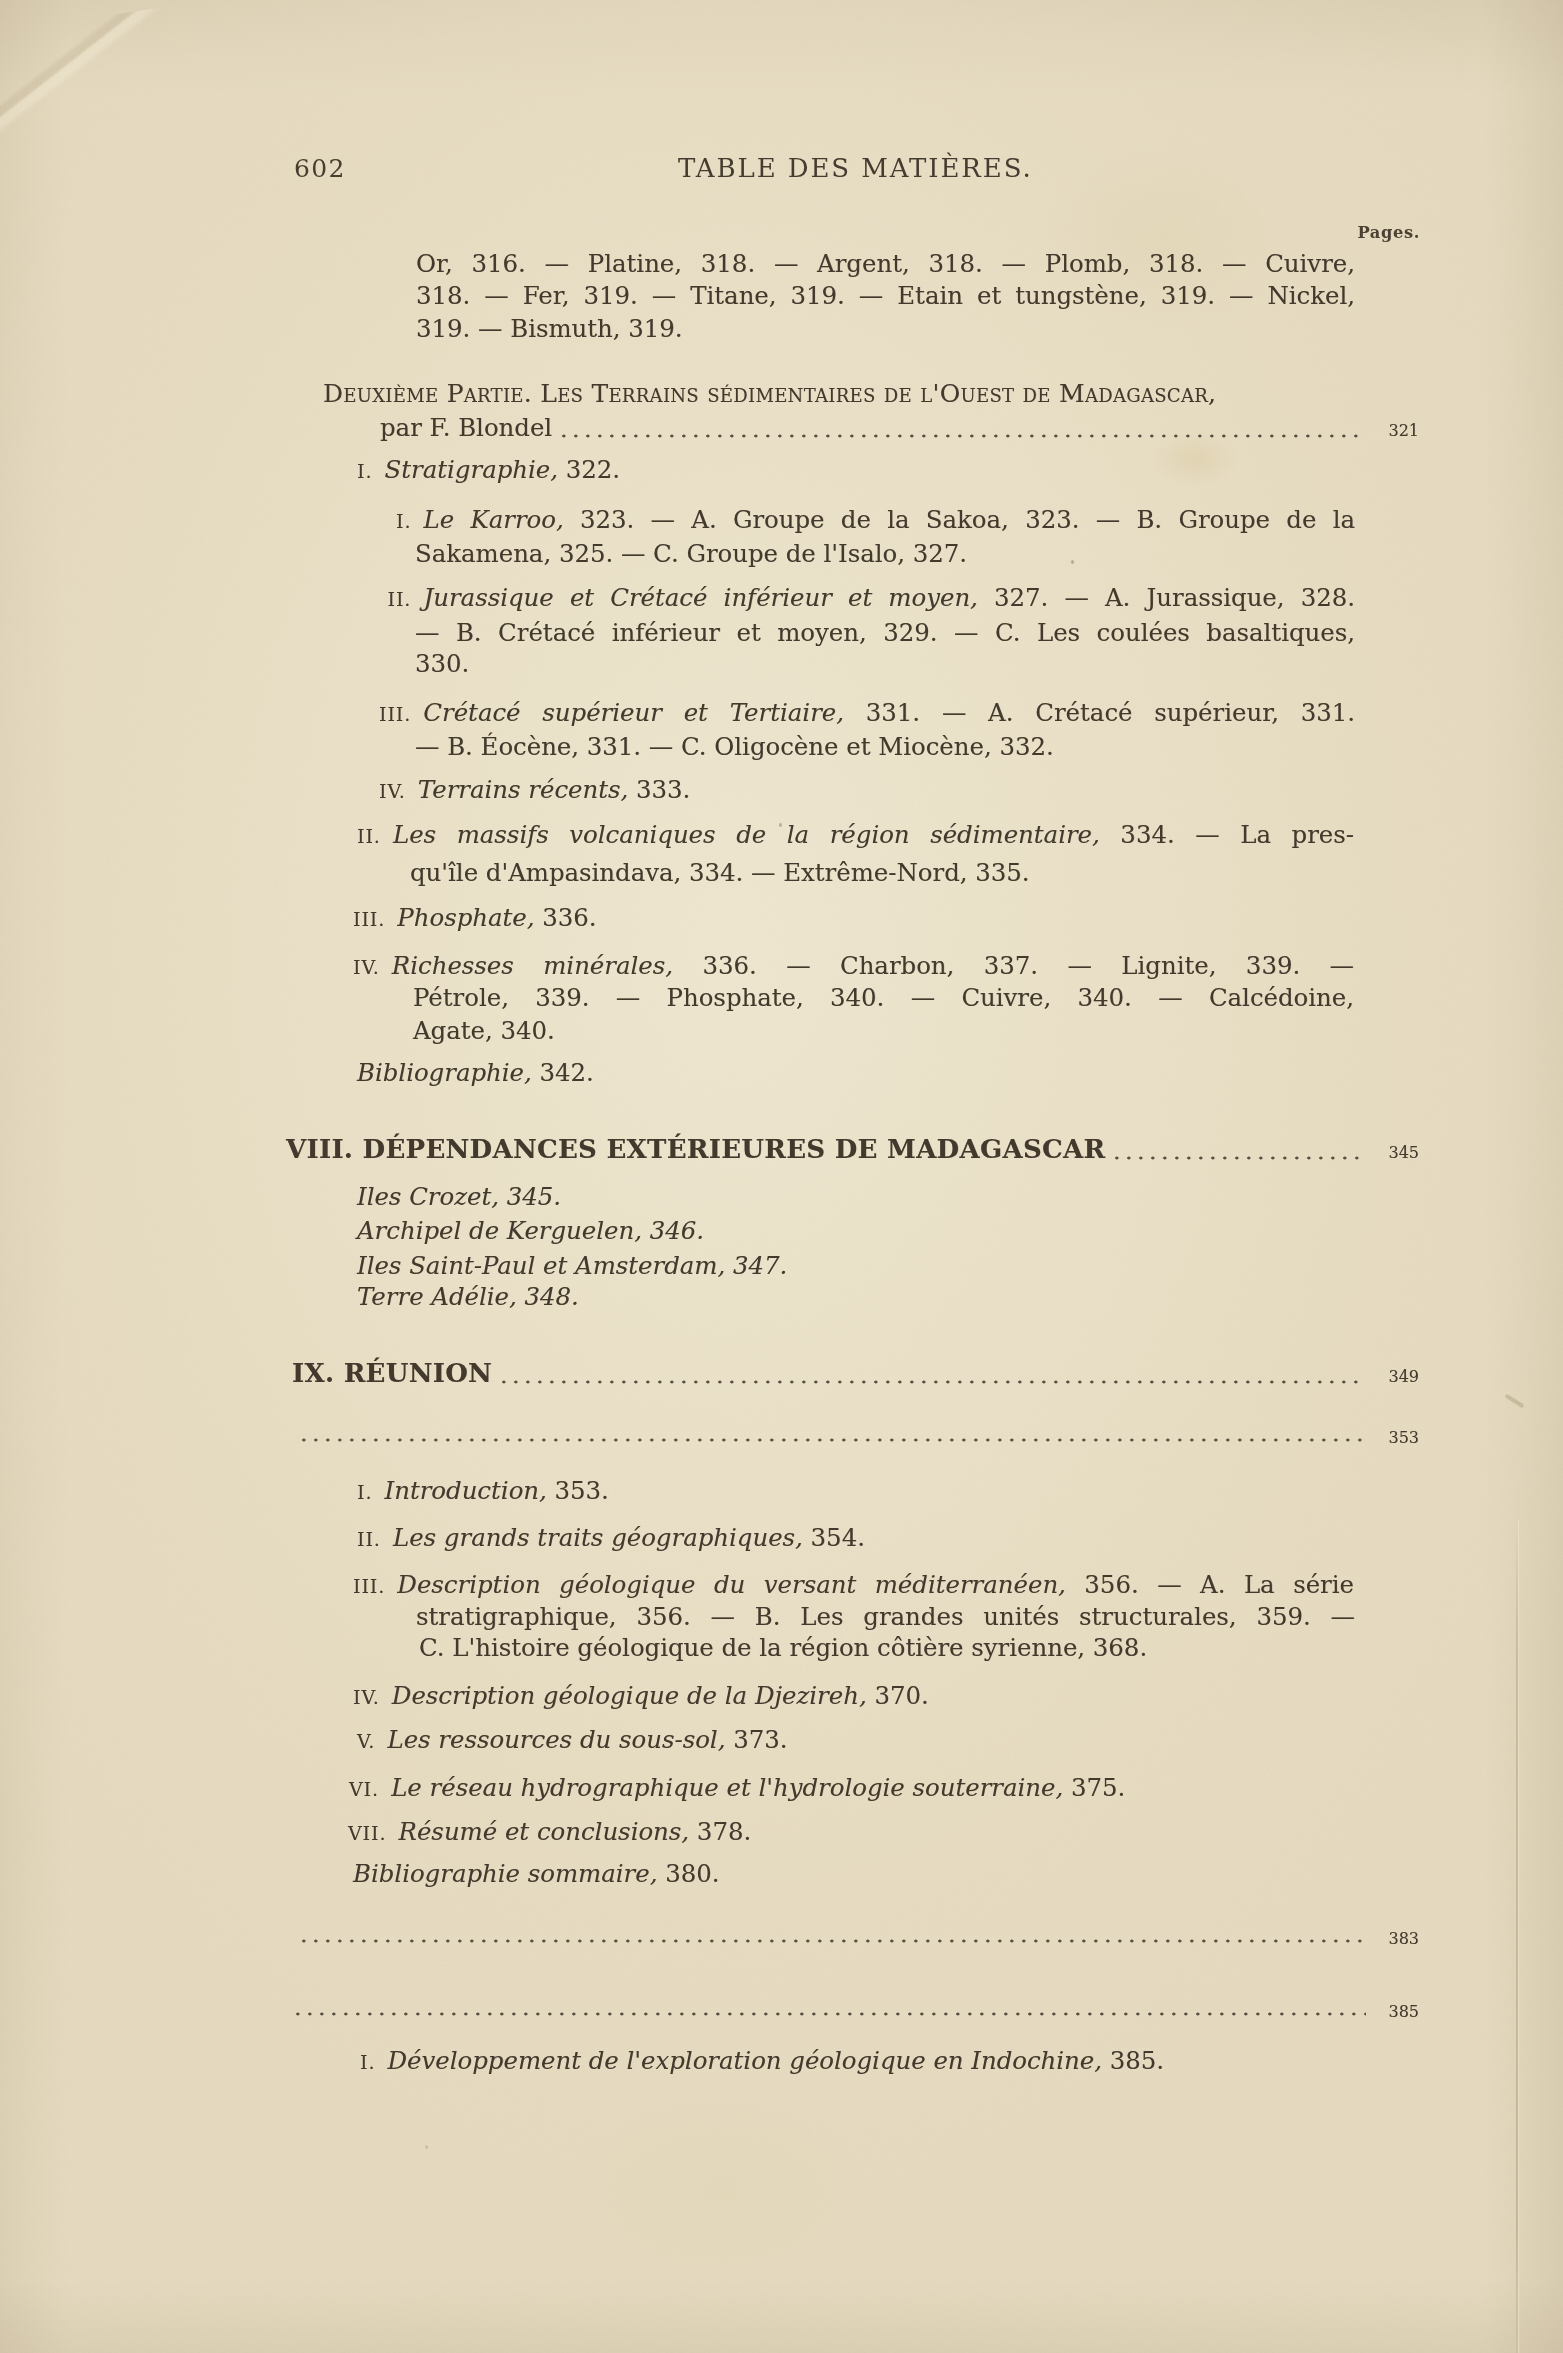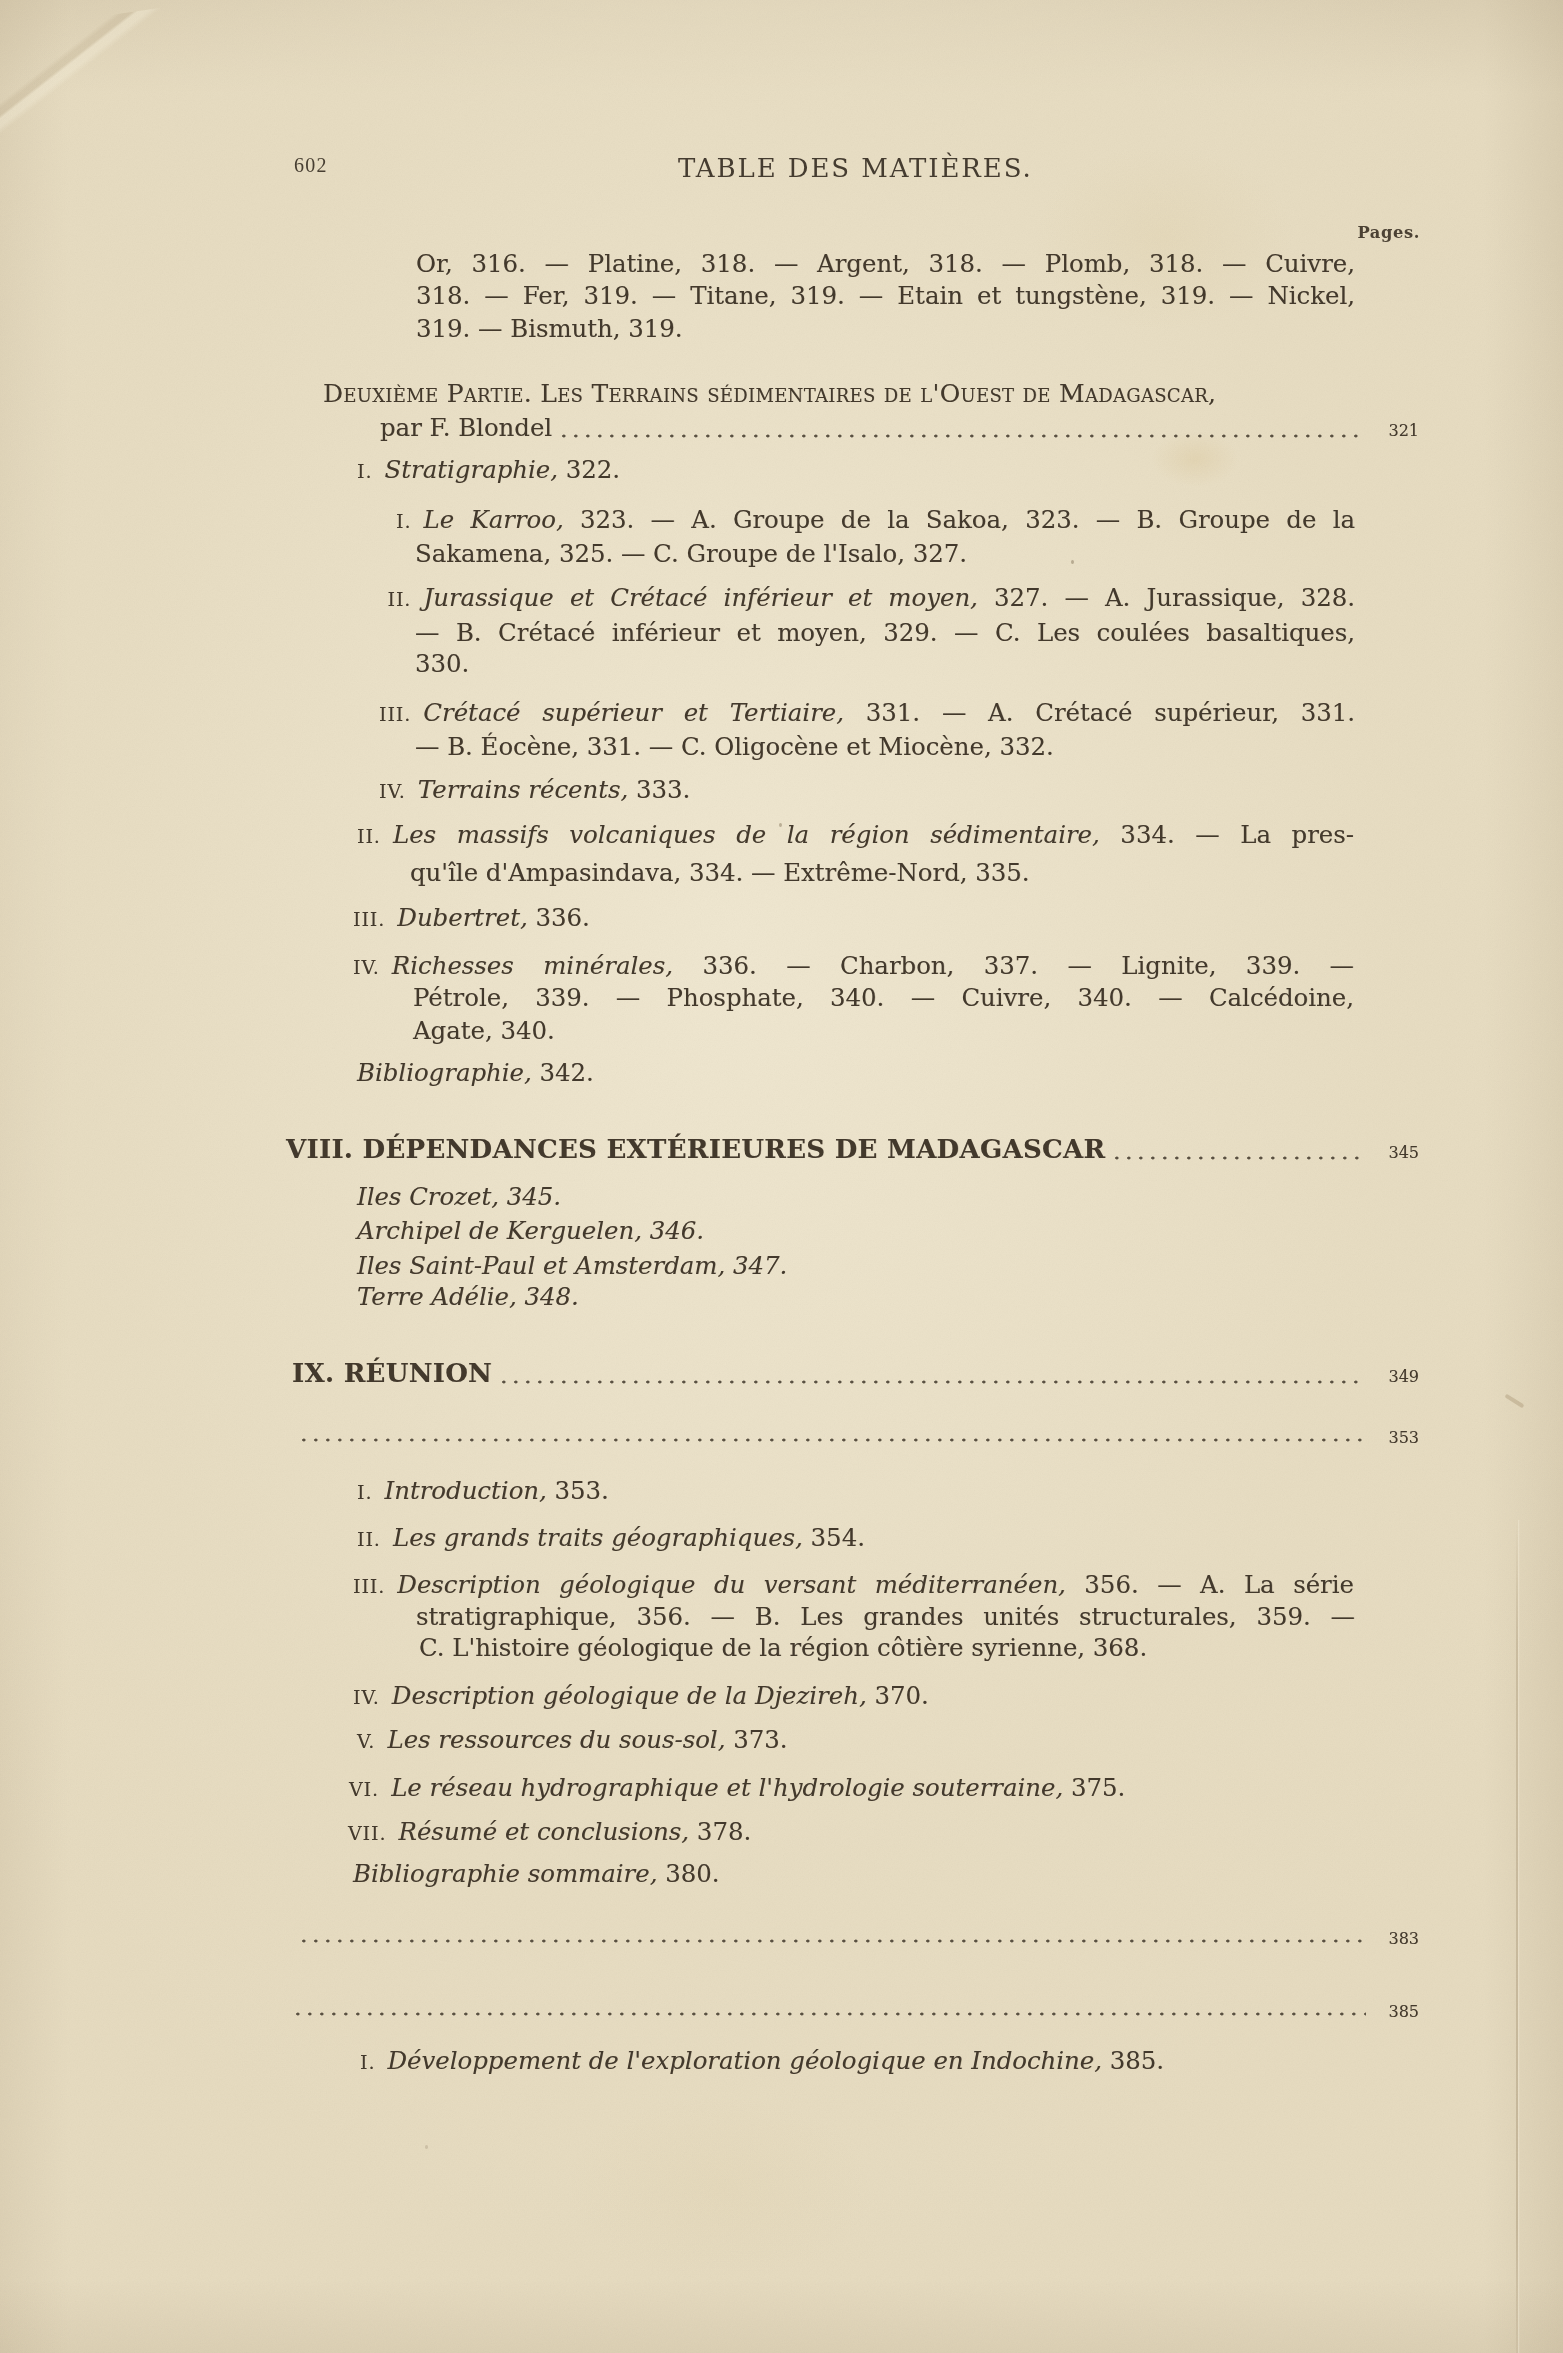--- a/index.html
+++ b/index.html
@@ -32,21 +32,21 @@
   .speck{position:absolute;width:3.1px;height:4.4px;border-radius:50%;background:rgba(95,76,48,.35);pointer-events:none;}
   .edge-line{
     position:absolute;left:1516px;top:1520px;width:1.9px;height:834px;
     background:linear-gradient(180deg, rgba(140,118,84,0), rgba(140,118,84,.25) 15%, rgba(140,118,84,.3) 85%, rgba(140,118,84,.1));
     box-shadow:1.3px 0 0 rgba(250,244,226,.35);
     pointer-events:none;
   }
   .scratch{position:absolute;left:1504px;top:1399px;width:21px;height:3.8px;background:rgba(150,125,90,.3);border-radius:1.9px;transform:rotate(32deg);}
   .grain{position:absolute;inset:0;opacity:.055;mix-blend-mode:multiply;pointer-events:none;}
 
-  .folio{position:absolute;left:294px;top:154px;font-size:20px;color:#473e31;letter-spacing:1.3px;font-family:Liberation Serif, serif;}
+  .folio{position:absolute;left:294px;top:154px;font-size:25px;color:#473e31;letter-spacing:1.3px;}
   .doc-title{position:absolute;left:678px;top:153px;font-size:26px;color:#453c30;letter-spacing:1.9px;white-space:nowrap;}
   .pages-label{position:absolute;right:144px;top:223px;font-size:16.3px;font-weight:700;color:#4c4234;letter-spacing:0.6px;}
 
   .line{
     position:absolute;
     font-size:24.4px;line-height:1.25;color:#43392c;
     white-space:nowrap;
     text-shadow:0.3px 0.4px 0.4px rgba(62,50,36,.30);
   }
   .line.just{white-space:normal;text-align:justify;text-align-last:justify;}
@@ -96,21 +96,21 @@
       <div class="line just" style="left: 415px; top: 505px; width: 940px; text-indent: -19px;"><span class="txt"><span class="seg-n">I.</span><span class="seg-i"> Le Karroo,</span><span class="seg-r"> 323. — A. Groupe de la Sakoa, 323. — B. Groupe de la</span></span></div>
       <div class="line" style="left: 415px; top: 539px;"><span class="txt"><span class="seg-r">Sakamena, 325. — C. Groupe de l'Isalo, 327.</span></span></div>
       <div class="line just" style="left: 415px; top: 583px; width: 940px; text-indent: -27.5px;"><span class="txt"><span class="seg-n">II.</span><span class="seg-i"> Jurassique et Crétacé inférieur et moyen,</span><span class="seg-r"> 327. — A. Jurassique, 328.</span></span></div>
       <div class="line just" style="left: 415px; top: 618px; width: 940px;"><span class="txt"><span class="seg-r">— B. Crétacé inférieur et moyen, 329. — C. Les coulées basaltiques,</span></span></div>
       <div class="line" style="left: 415px; top: 649px;"><span class="txt"><span class="seg-r">330.</span></span></div>
       <div class="line just" style="left: 415px; top: 698px; width: 940px; text-indent: -36px;"><span class="txt"><span class="seg-n">III.</span><span class="seg-i"> Crétacé supérieur et Tertiaire,</span><span class="seg-r"> 331. — A. Crétacé supérieur, 331.</span></span></div>
       <div class="line" style="left: 415px; top: 732px;"><span class="txt"><span class="seg-r">— B. Éocène, 331. — C. Oligocène et Miocène, 332.</span></span></div>
       <div class="line" style="left: 415px; top: 775px; text-indent: -36px;"><span class="txt"><span class="seg-n">IV.</span><span class="seg-i"> Terrains récents,</span><span class="seg-r"> 333.</span></span></div>
       <div class="line just" style="left: 357px; top: 820px; width: 997px;"><span class="txt"><span class="seg-n">II.</span><span class="seg-i"> Les massifs volcaniques de la région sédimentaire,</span><span class="seg-r"> 334. — La pres-</span></span></div>
       <div class="line" style="left: 410px; top: 858px;"><span class="txt"><span class="seg-r">qu'île d'Ampasindava, 334. — Extrême-Nord, 335.</span></span></div>
-      <div class="line" style="left: 353px; top: 903px;"><span class="txt"><span class="seg-n">III.</span><span class="seg-i"> Dubertret,</span><span class="seg-r"> 336.</span></span></div>
+      <div class="line" style="left: 353px; top: 903px;"><span class="txt"><span class="seg-n">III.</span><span class="seg-i"> Phosphate,</span><span class="seg-r"> 336.</span></span></div>
       <div class="line just" style="left: 353px; top: 951px; width: 1001px;"><span class="txt"><span class="seg-n">IV.</span><span class="seg-i"> Richesses minérales,</span><span class="seg-r"> 336. — Charbon, 337. — Lignite, 339. —</span></span></div>
       <div class="line just" style="left: 413px; top: 983px; width: 941px;"><span class="txt"><span class="seg-r">Pétrole, 339. — Phosphate, 340. — Cuivre, 340. — Calcédoine,</span></span></div>
       <div class="line" style="left: 413px; top: 1016px;"><span class="txt"><span class="seg-r">Agate, 340.</span></span></div>
       <div class="line" style="left: 357px; top: 1058px;"><span class="txt"><span class="seg-i">Bibliographie,</span><span class="seg-r"> 342.</span></span></div>
       <div class="line leaderrow" style="left: 286px; top: 1133px; width: 1133px;">
         <span class="txt"><span class="seg-b">VIII. DÉPENDANCES EXTÉRIEURES DE MADAGASCAR</span></span>
         <span class="lead"></span>
         <span class="pg">345</span>
       </div>
       <div class="line" style="left: 357px; top: 1182px;"><span class="txt"><span class="seg-i">Iles Crozet, 345.</span></span></div>

